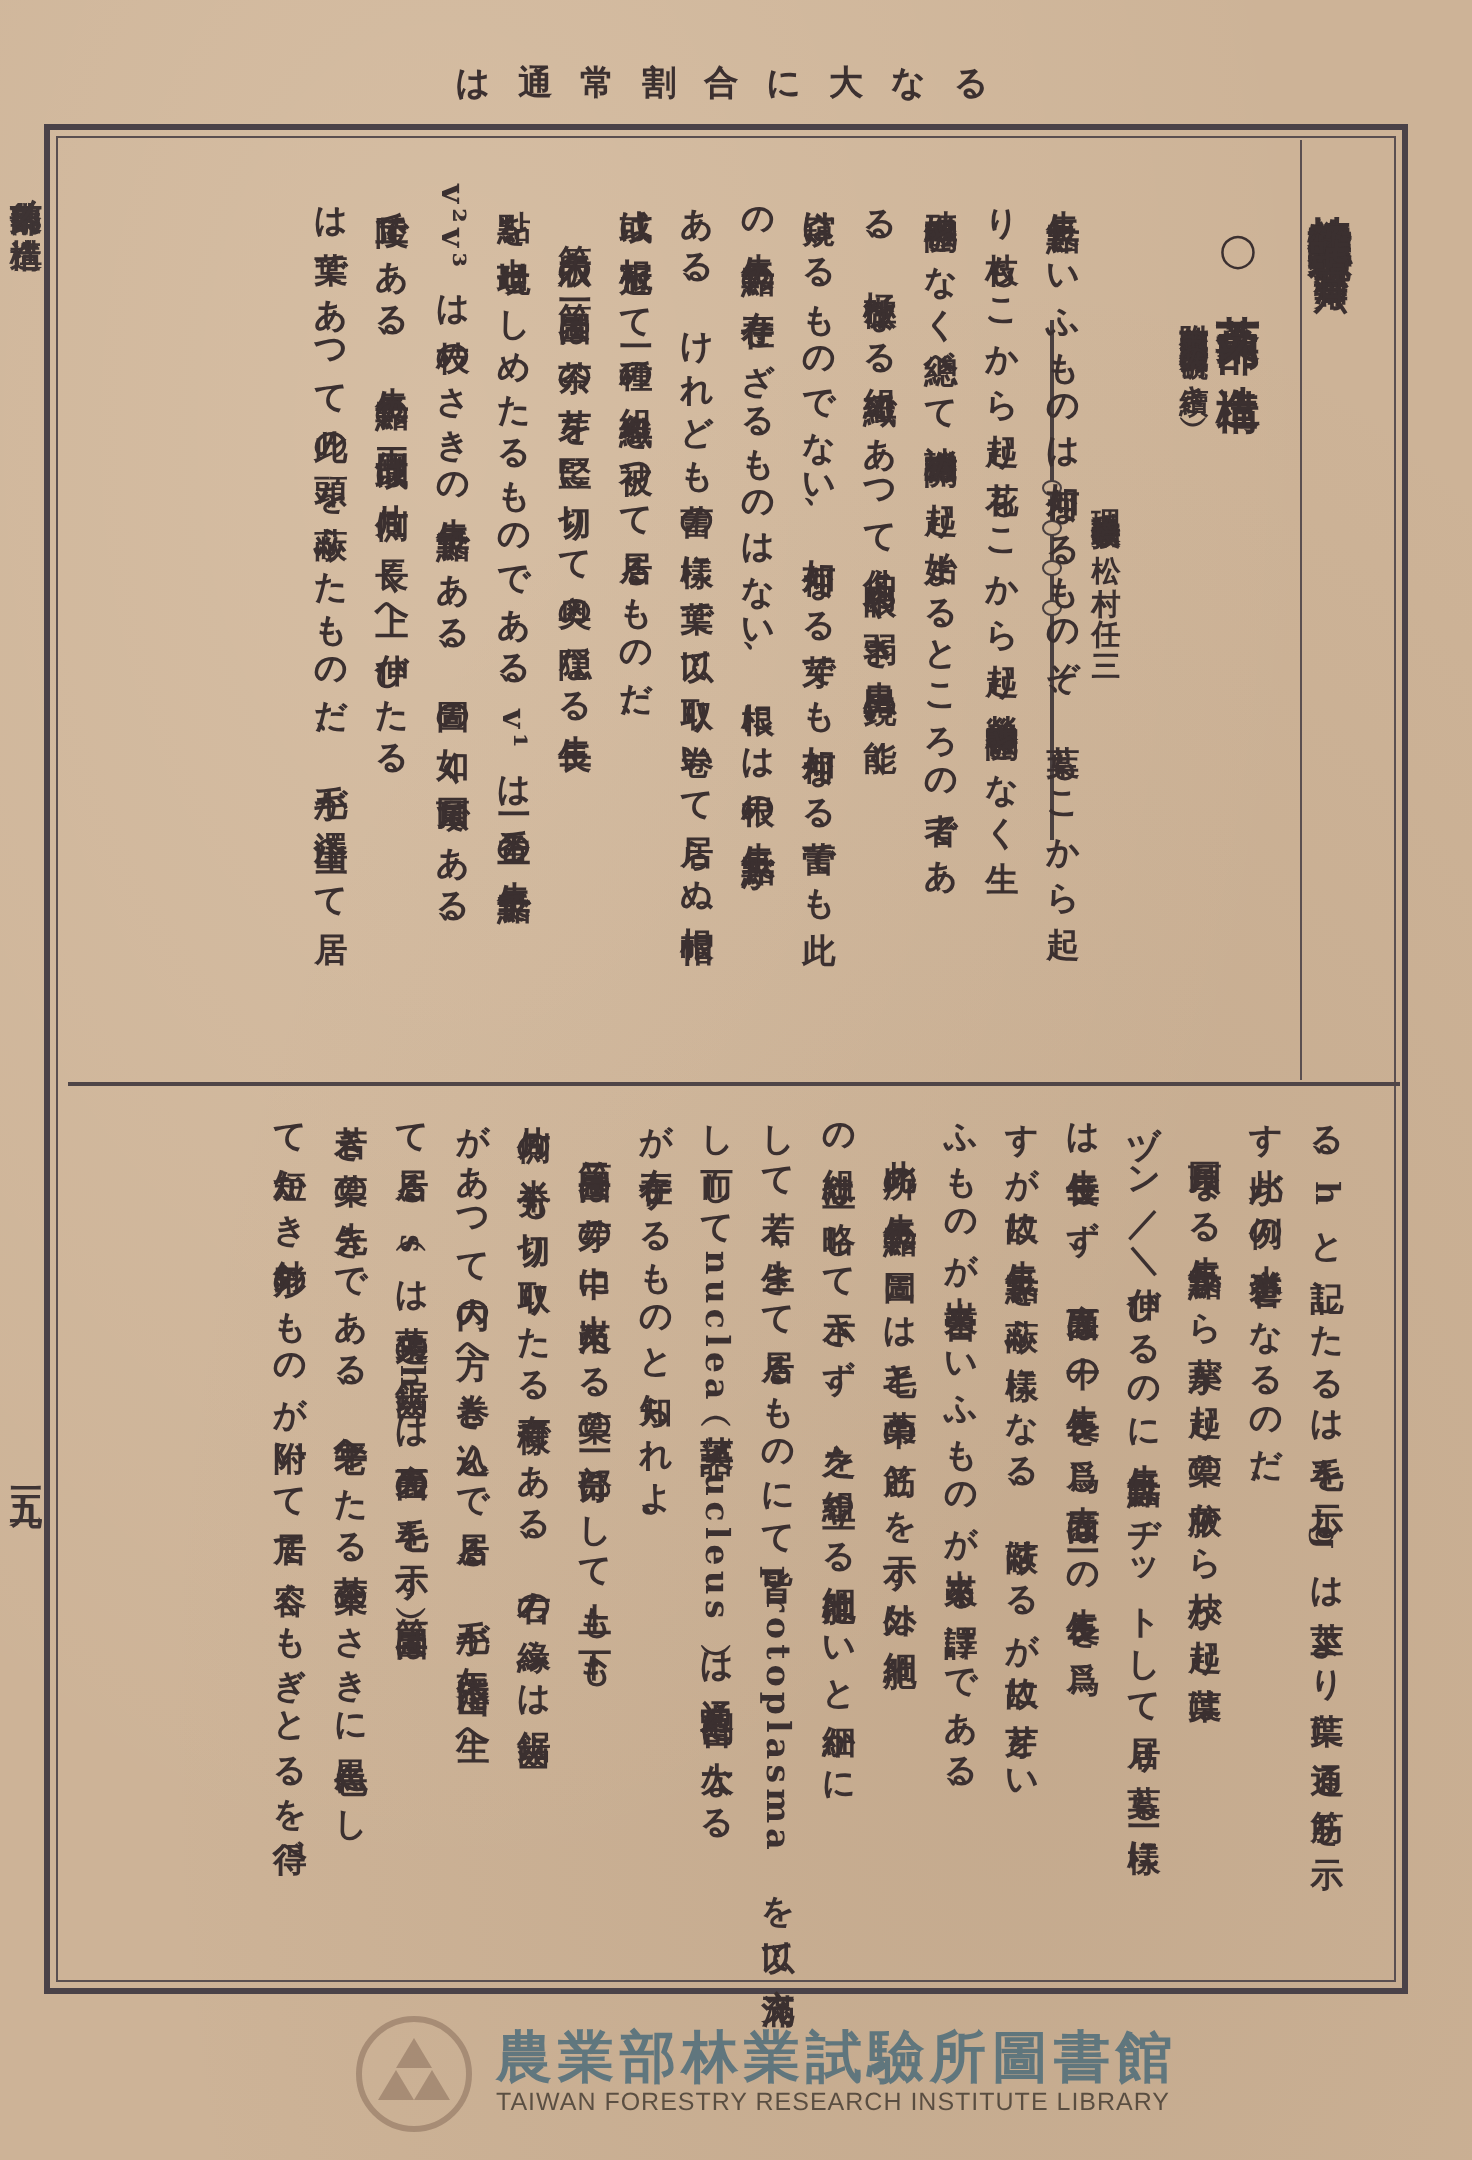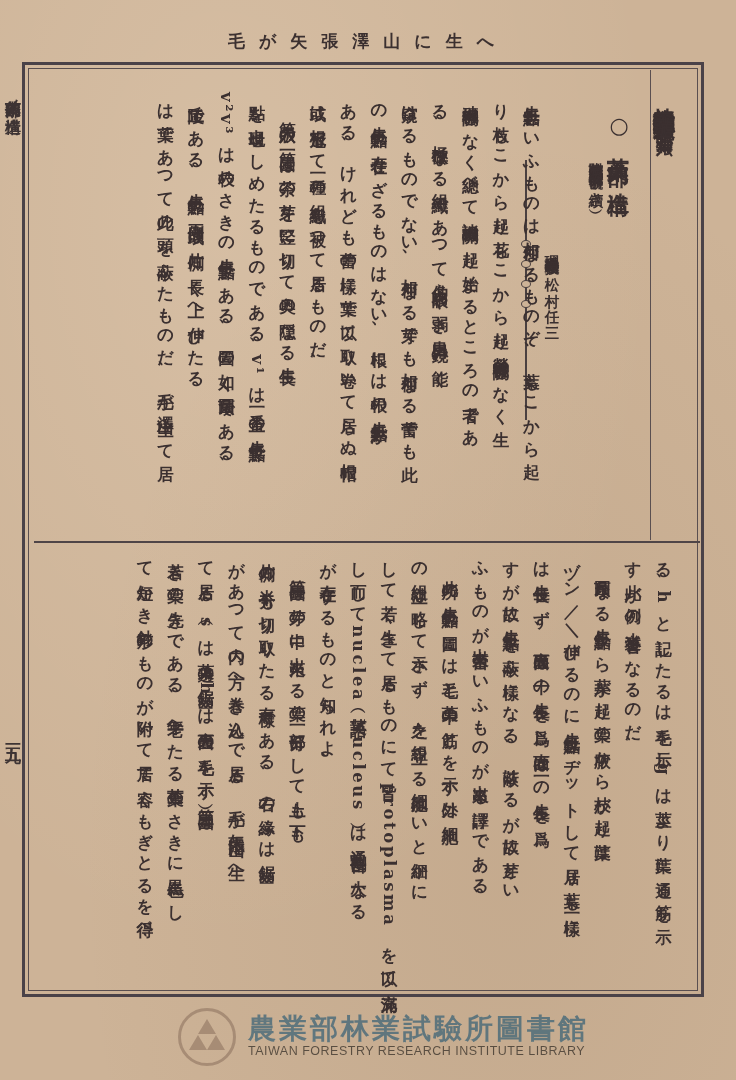--- a/index.html
+++ b/index.html
@@ -93,21 +93,21 @@
     color: #0c4a6e; letter-spacing: 3px; font-family: "DejaVu Sans", sans-serif;
   }
   .wm-sub {
     position: absolute; left: 70px; top: 36px; font-size: 12.5px;
     color: #000000; letter-spacing: 0.5px; font-family: Liberation Sans, sans-serif;
   }
 </style>
 </head>
 <body>
 
-<div class="running-head">毛が矢張澤山に生へ</div>
+<div class="running-head">は通常割合に大なる</div>
 
 <div class="side-label">茶葉内部ノ造構</div>
 <div class="page-number">一九五</div>
 
 <div class="frame">
   <div class="frame-inner"></div>
 </div>
 
 <div class="header-col">
   <span>植物學雜誌第三卷第廿八號</span><span class="date">明治廿二年六月</span>

